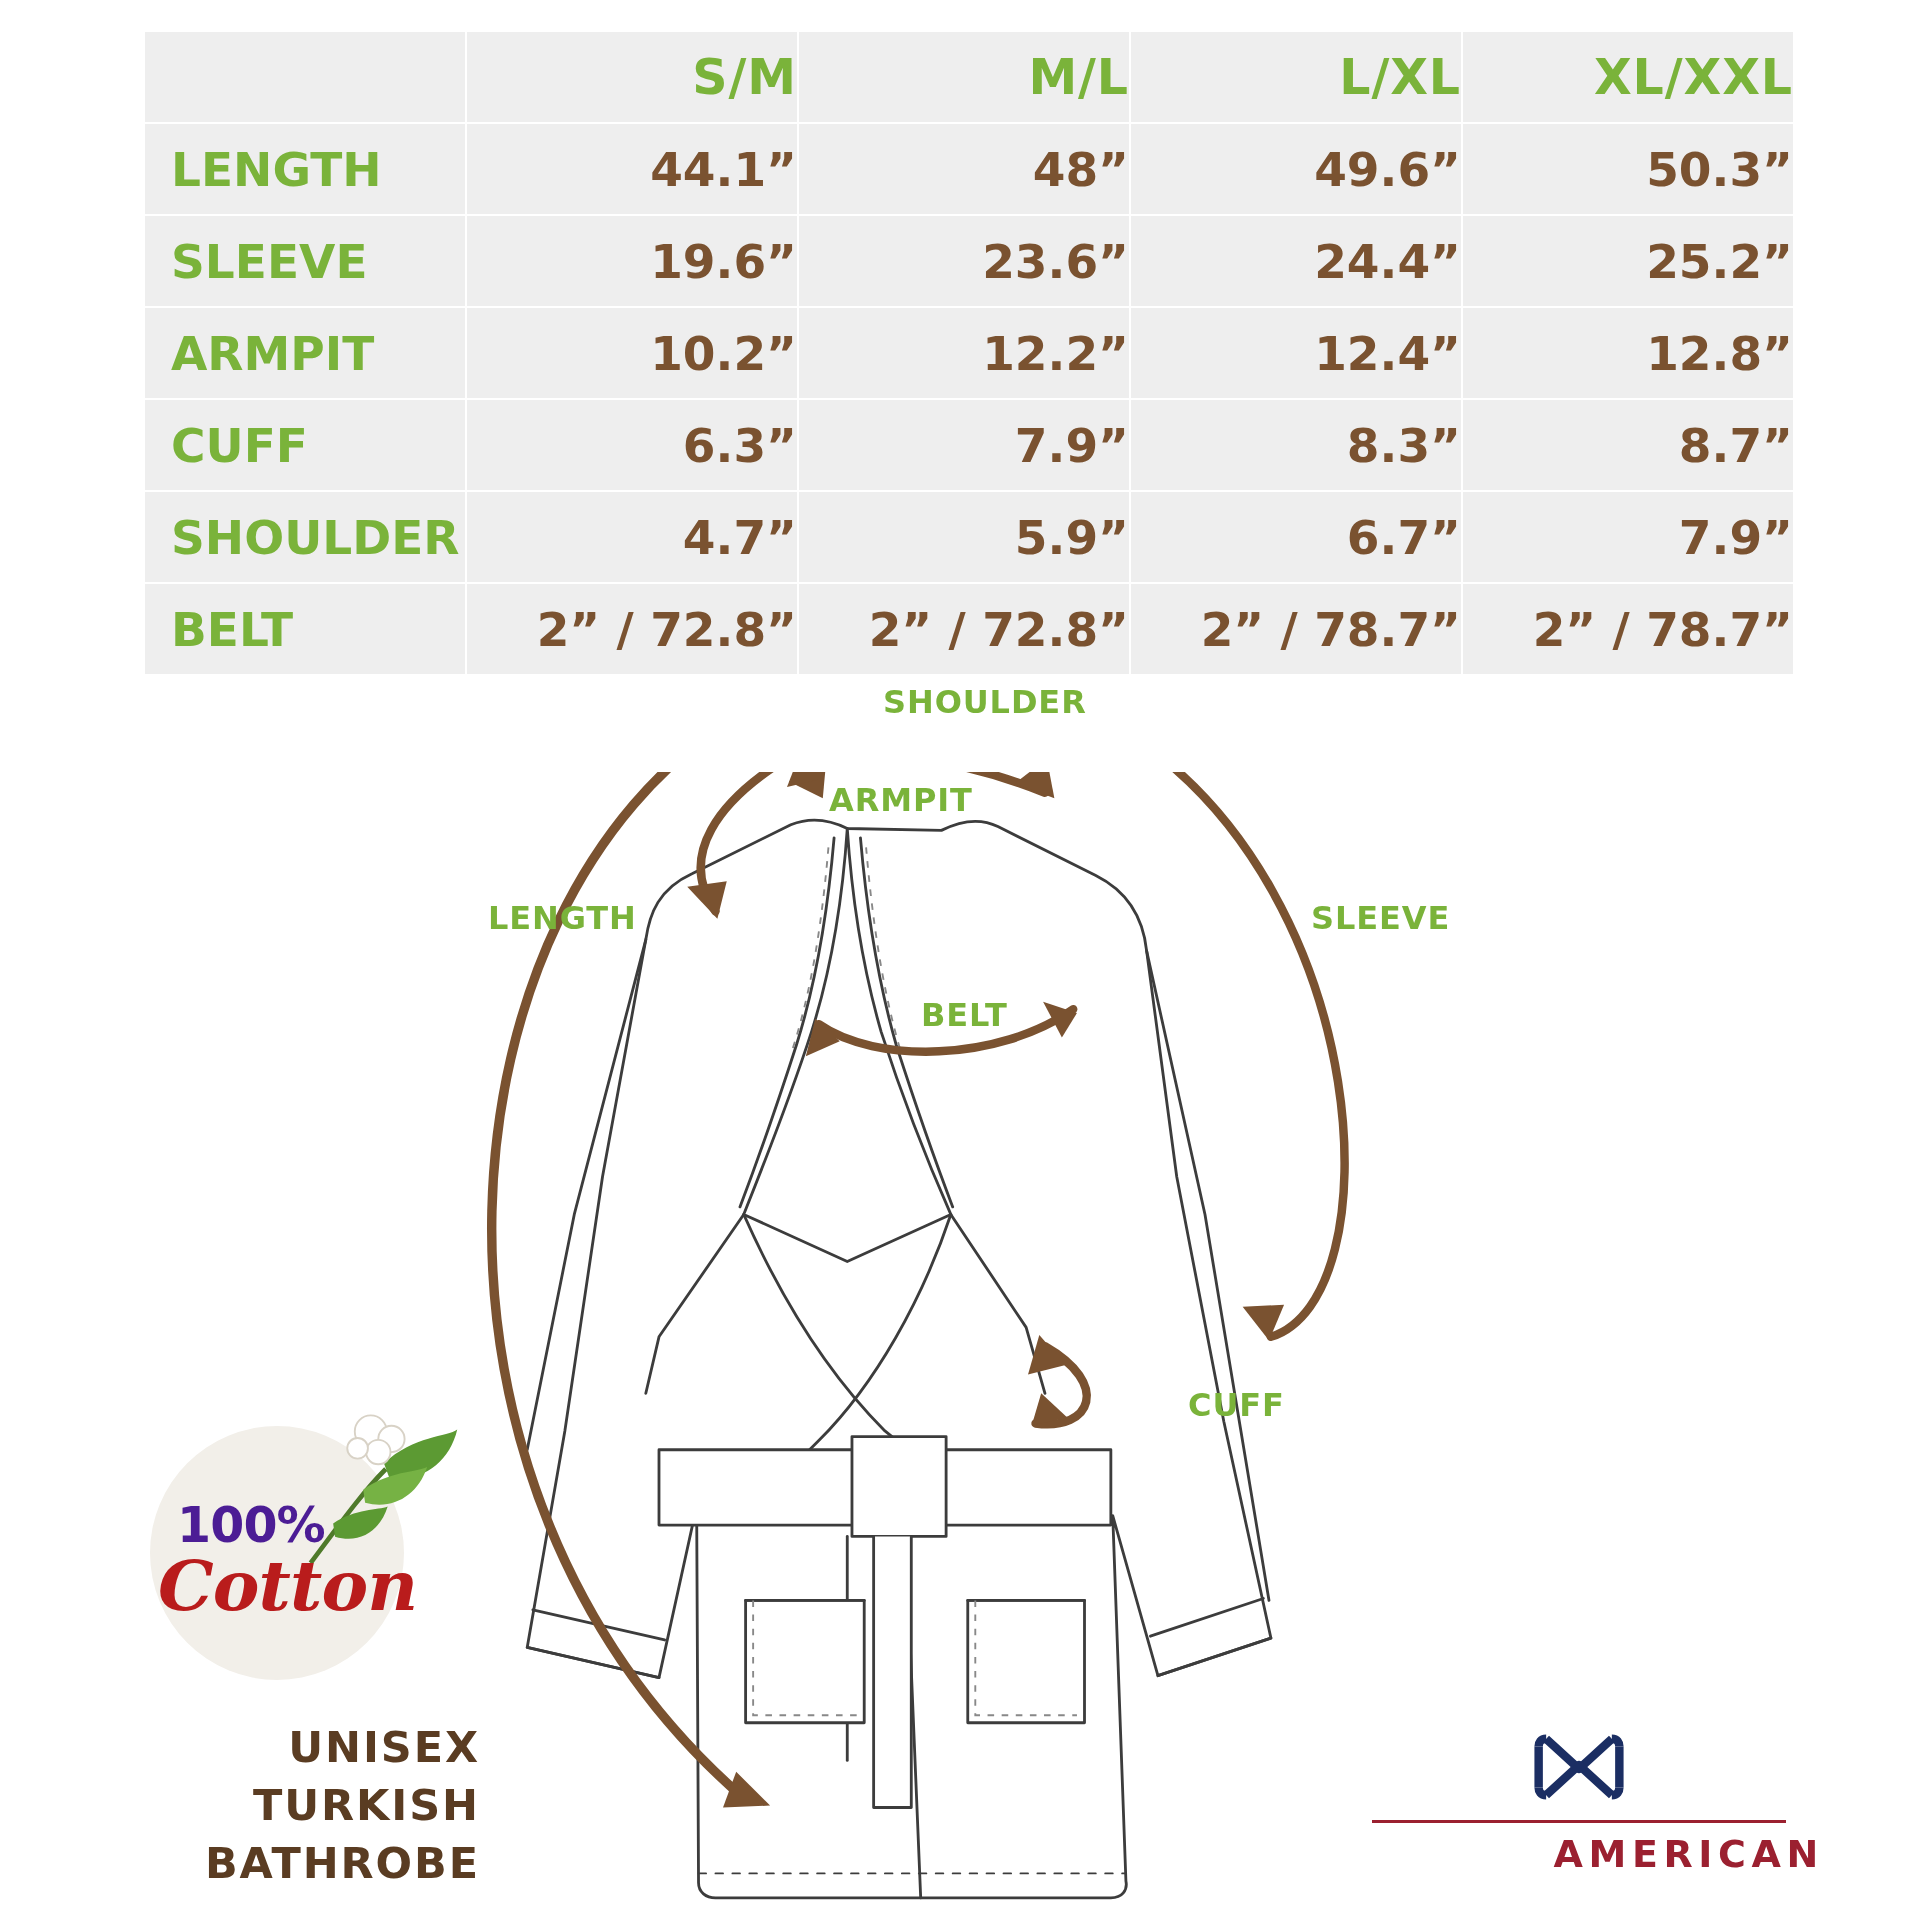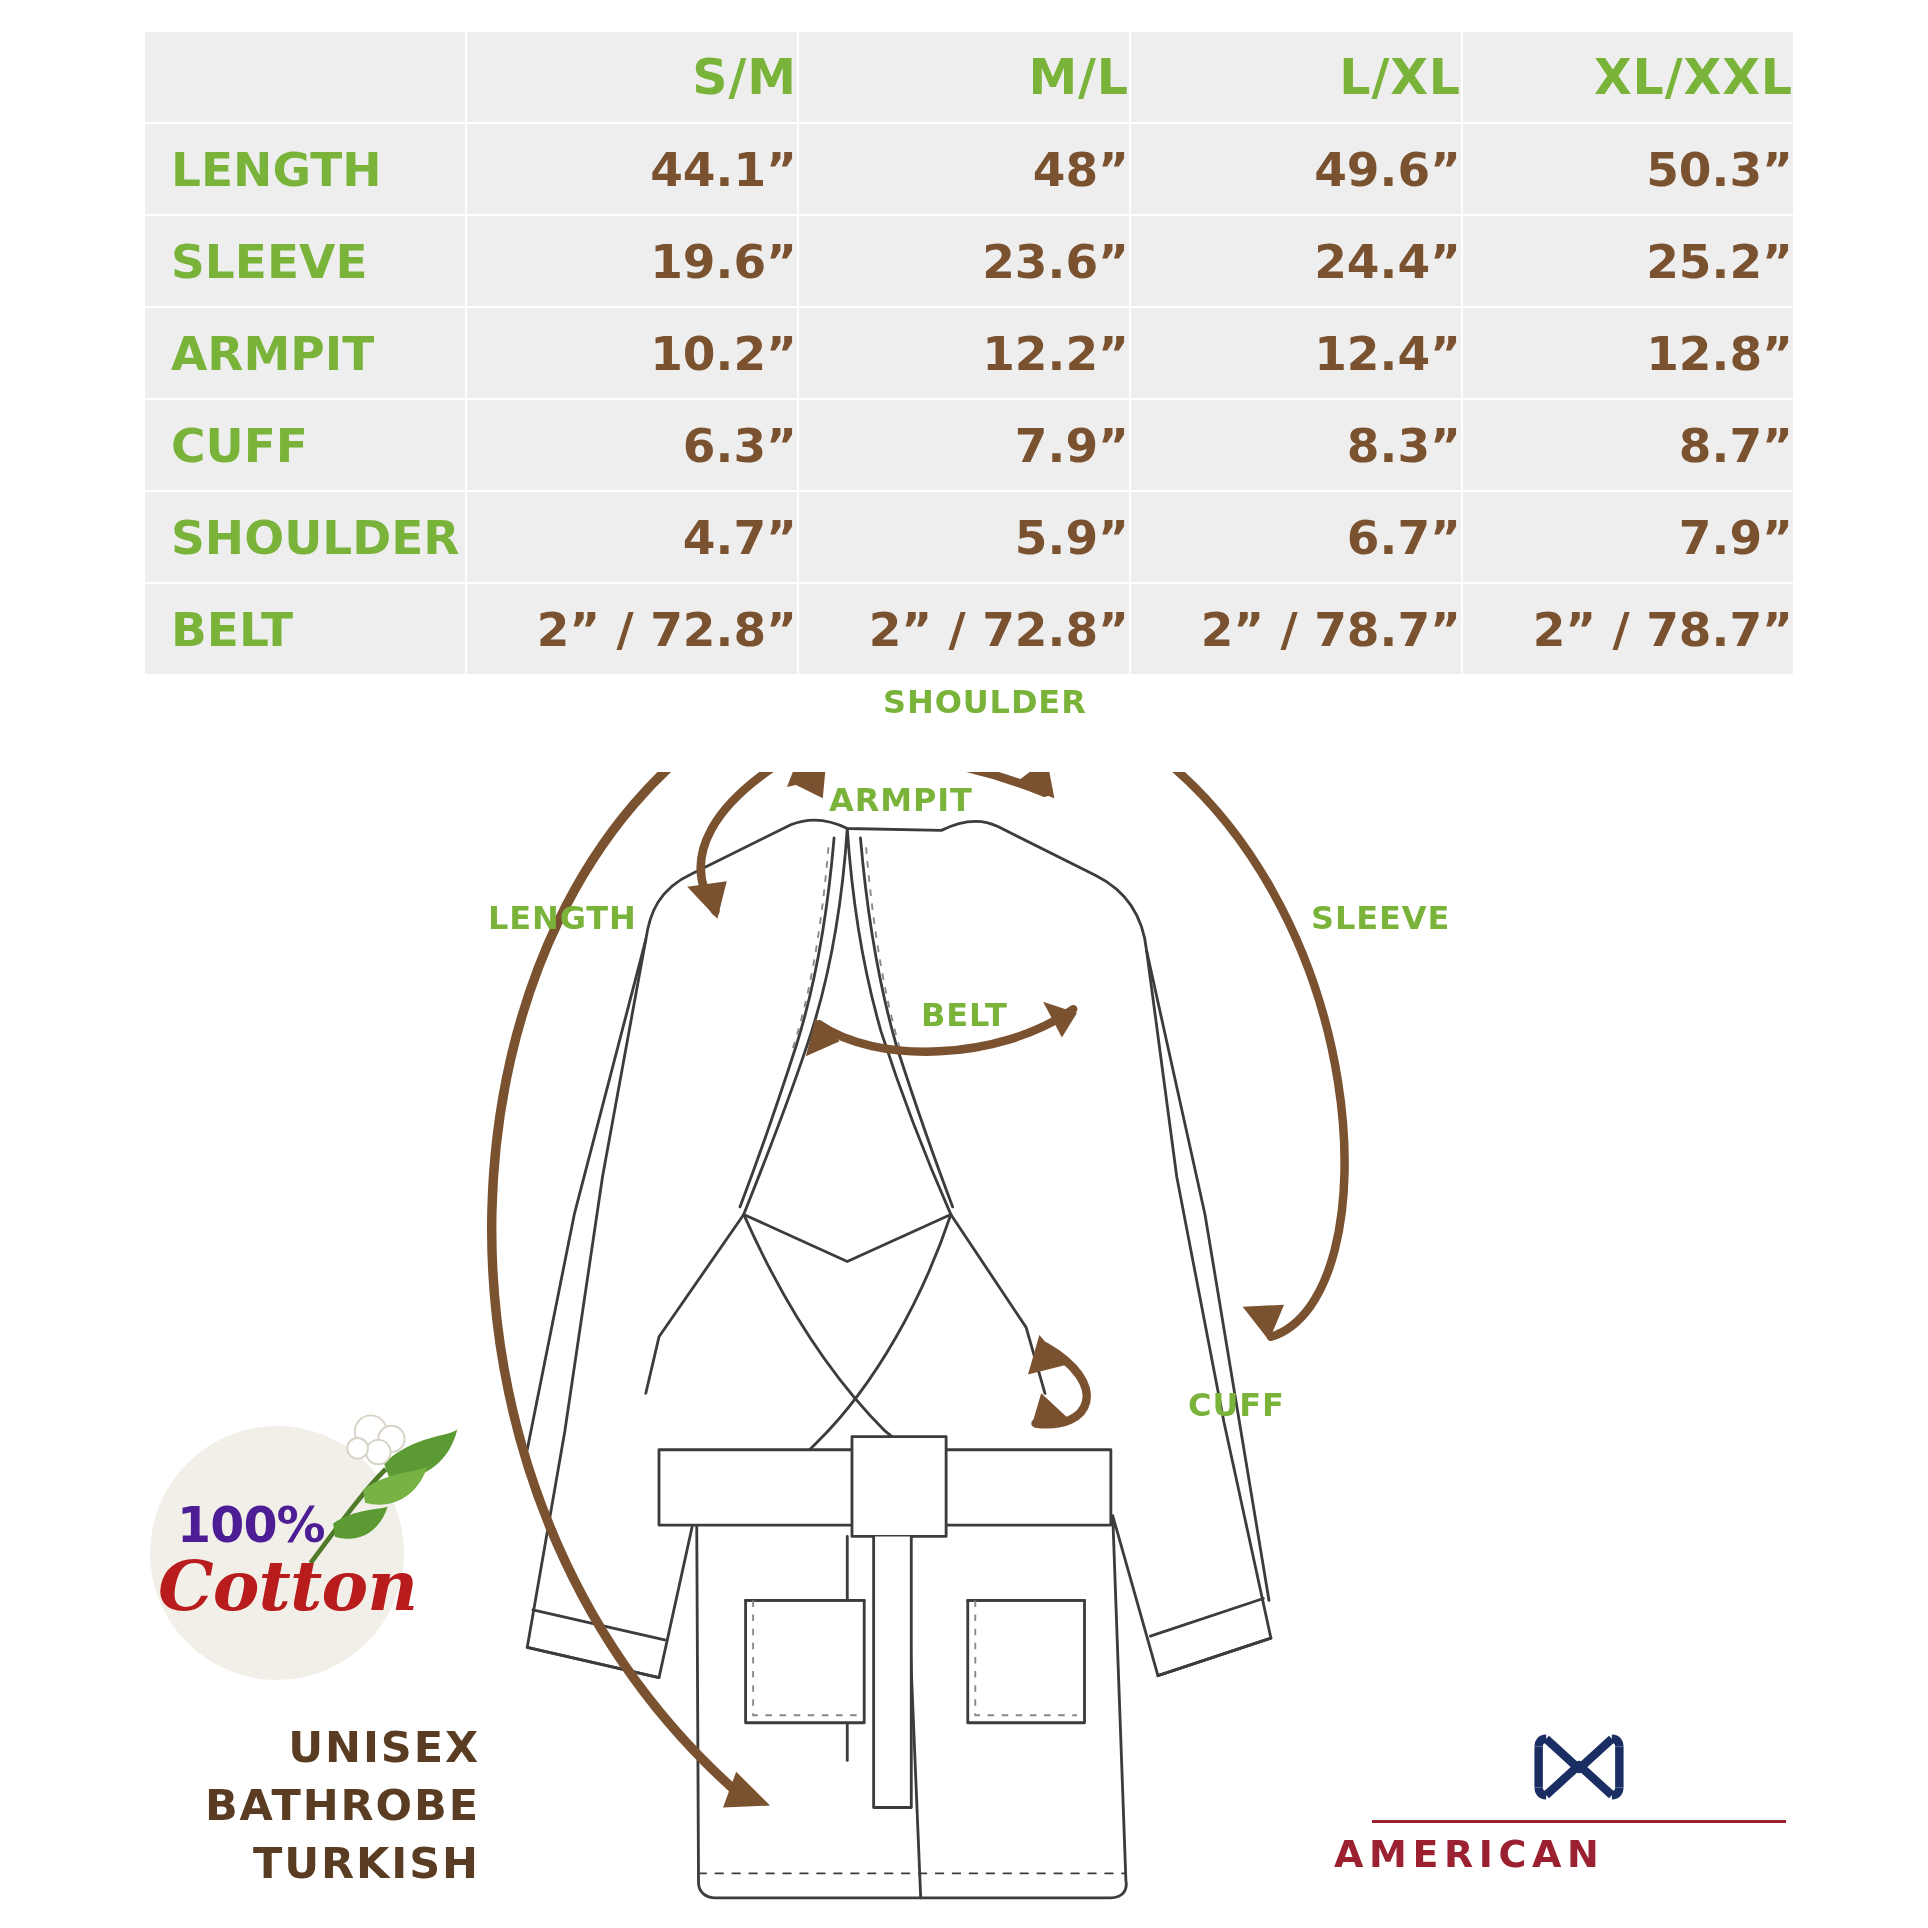--- a/index.html
+++ b/index.html
@@ -129,21 +129,21 @@
     line-height: 1.35;
     letter-spacing: 1.9px;
   }
 
   
   .brand {
     position: absolute;
     right: 104px;
     bottom: 52px;
     width: 490px;
-    text-align: left;
+    text-align: right;
   }
   .brand-logo {
     display: block;
     margin: 0 auto 5.6px auto;
   }
   .brand-rule {
     width: 414px;
     height: 2.8px;
     background: #9b2030;
     margin: 5.6px auto 9.4px auto;
@@ -367,22 +367,22 @@
       <circle cx="112" cy="52" r="13" fill="#ffffff" stroke="#d8d2c6" stroke-width="2"></circle>
       <circle cx="90" cy="48" r="11" fill="#ffffff" stroke="#d8d2c6" stroke-width="2"></circle>
     </svg>
 
     <div class="cotton-100">100%</div>
     <div class="cotton-word">Cotton</div>
   </div>
 
   <div class="unisex-text">
     <div>UNISEX</div>
+    <div>TURKISH</div>
     <div>BATHROBE</div>
-    <div>TURKISH</div>
   </div>
 
   <div class="brand">
     <svg class="brand-logo" width="122" height="94" viewBox="0 0 130 100">
       <g fill="none" stroke="#1b2e63" stroke-width="9" stroke-linejoin="round">
         <path d="M30,20 L65,52 L100,20"></path>
         <path d="M30,80 L65,48 L100,80"></path>
         <path d="M22,28 L22,72"></path>
         <path d="M108,28 L108,72"></path>
         <path d="M30,20 C24,20 22,24 22,28"></path>

